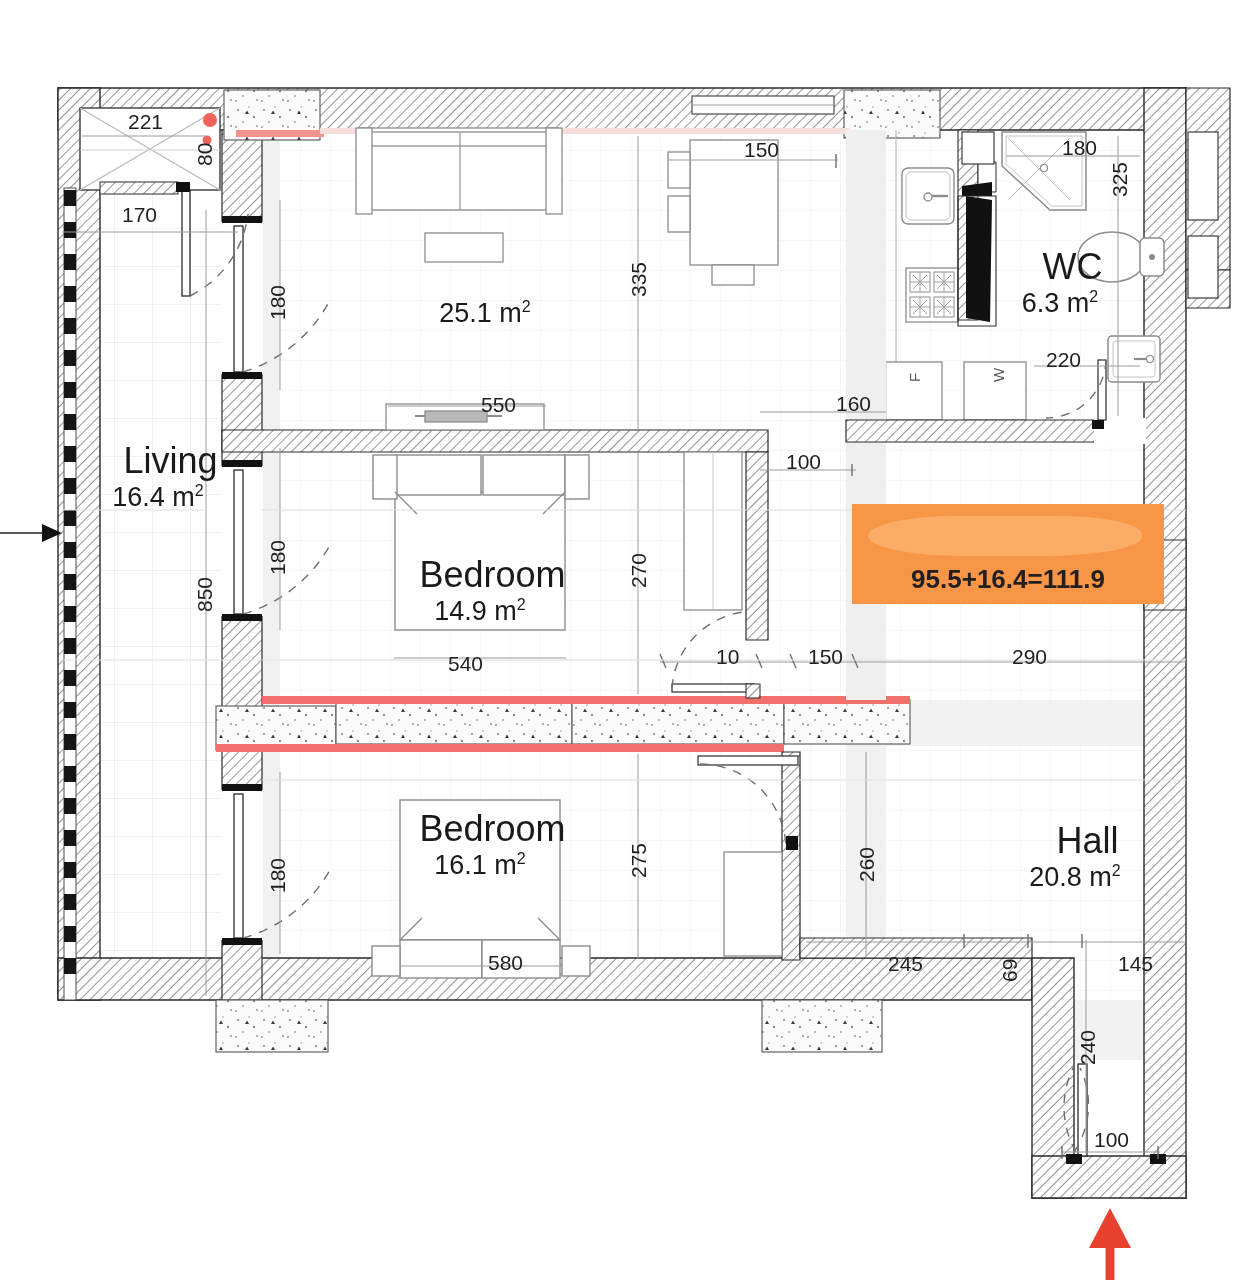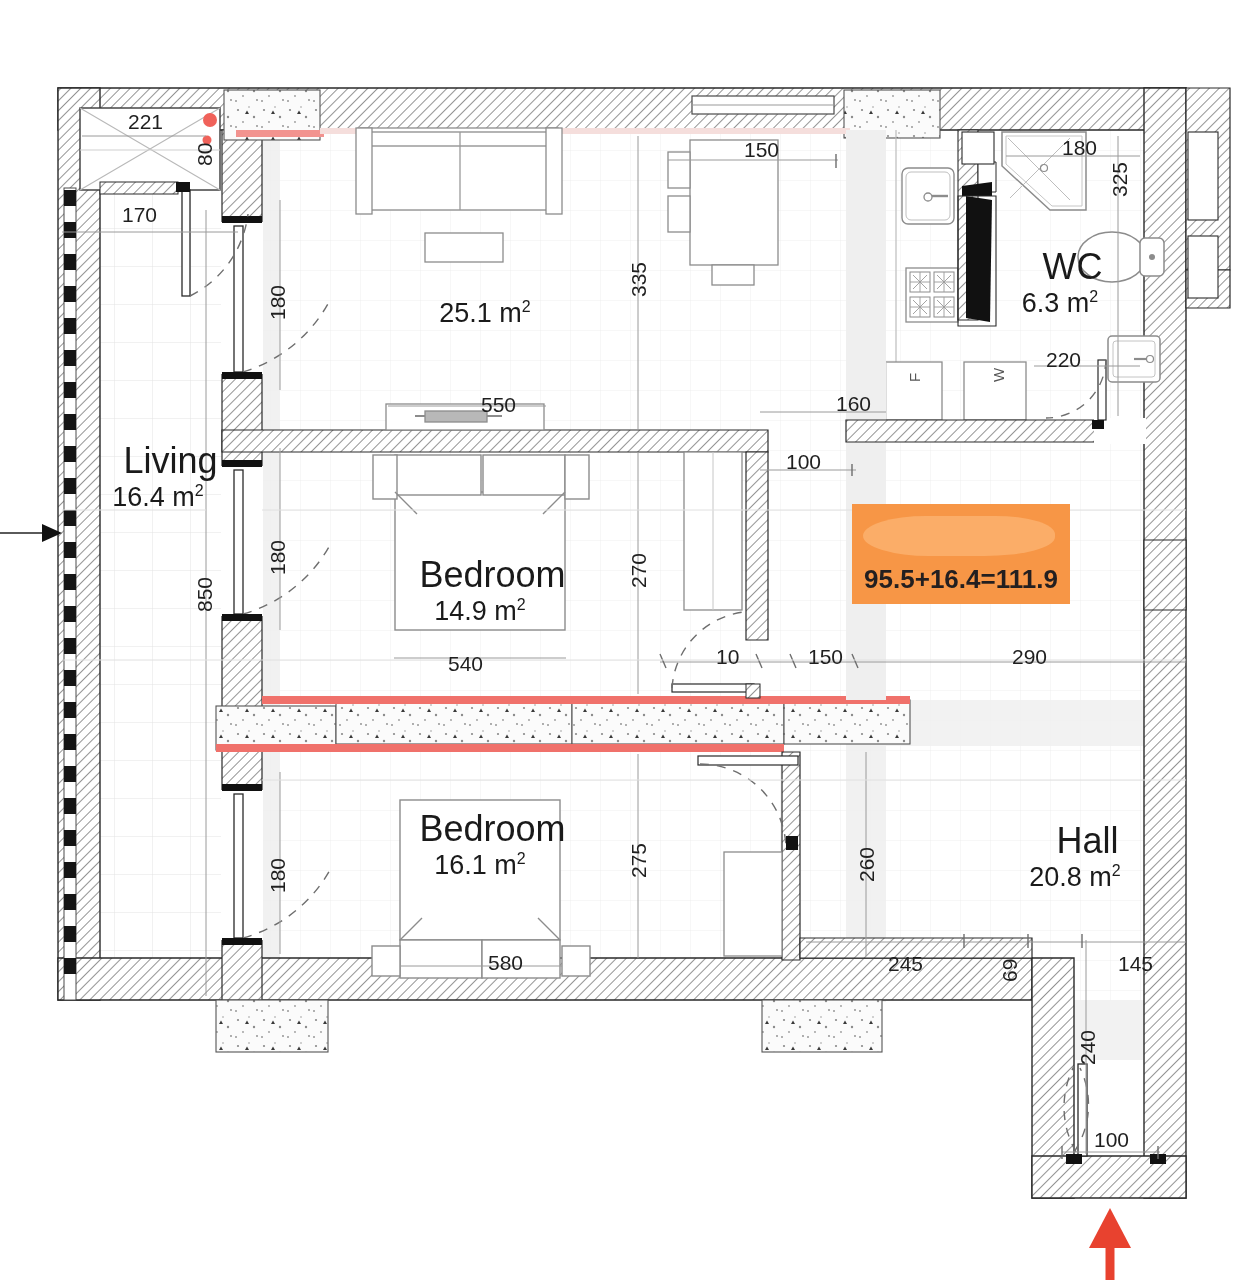--- a/index.html
+++ b/index.html
@@ -404,21 +404,21 @@
 <div class="roomlabel" style="left:995px;top:246px;width:130px;">
   <span class="rn">WC</span>
   <span class="ra"><span>6.3</span> <span>m</span><sup>2</sup></span>
 </div>
 
 <div class="roomlabel" style="left:990px;top:820px;width:170px;">
   <span class="rn">Hall</span>
   <span class="ra"><span>20.8</span> <span>m</span><sup>2</sup></span>
 </div>
 
-<div class="hl" style="left:852px;top:504px;width:218px;height:100px;">
+<div class="hl" style="left:852px;top:504px;width:312px;height:100px;">
   <div class="hlsmear"></div>
   <span class="hltxt">95.5+16.4=111.9</span>
 </div>
 
 <div class="applabel" style="left:906px;top:382px;transform:rotate(-90deg);transform-origin:0 0;">F</div>
 <div class="applabel" style="left:990px;top:382px;transform:rotate(-90deg);transform-origin:0 0;">W</div>
 
 <div class="dim" style="left:128px;top:110px;">221</div>
 <div class="dim v" style="left:193px;top:166px;transform:rotate(-90deg);">80</div>
 <div class="dim" style="left:122px;top:203px;">170</div>

